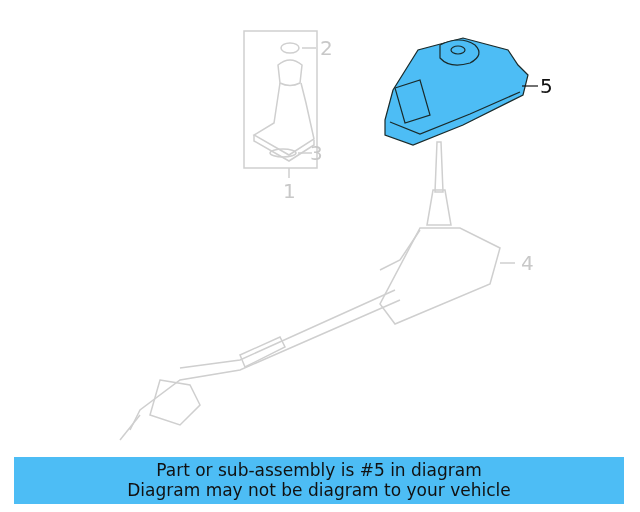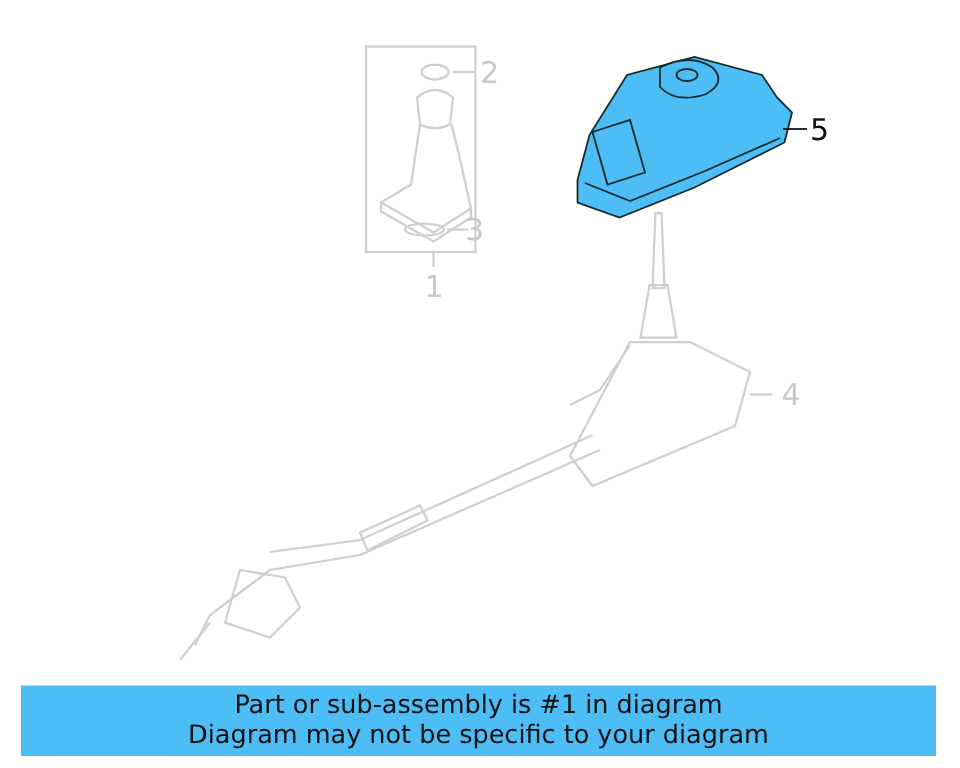--- a/index.html
+++ b/index.html
@@ -53,15 +53,15 @@
   </g>
 </svg>
 
 <div class="callout faded" style="left:320px;top:38px;">2</div>
 <div class="callout faded" style="left:310px;top:143px;">3</div>
 <div class="callout faded" style="left:283px;top:181px;">1</div>
 <div class="callout faded" style="left:521px;top:253px;">4</div>
 <div class="callout active" style="left:540px;top:76px;">5</div>
 
 <div id="banner">
-  <div>Part or sub-assembly is #1 in diagram</div>
-  <div>Diagram may not be specific to your diagram</div>
+  <div>Part or sub-assembly is #5 in diagram</div>
+  <div>Diagram may not be diagram to your vehicle</div>
 </div>
 
 </body></html>

